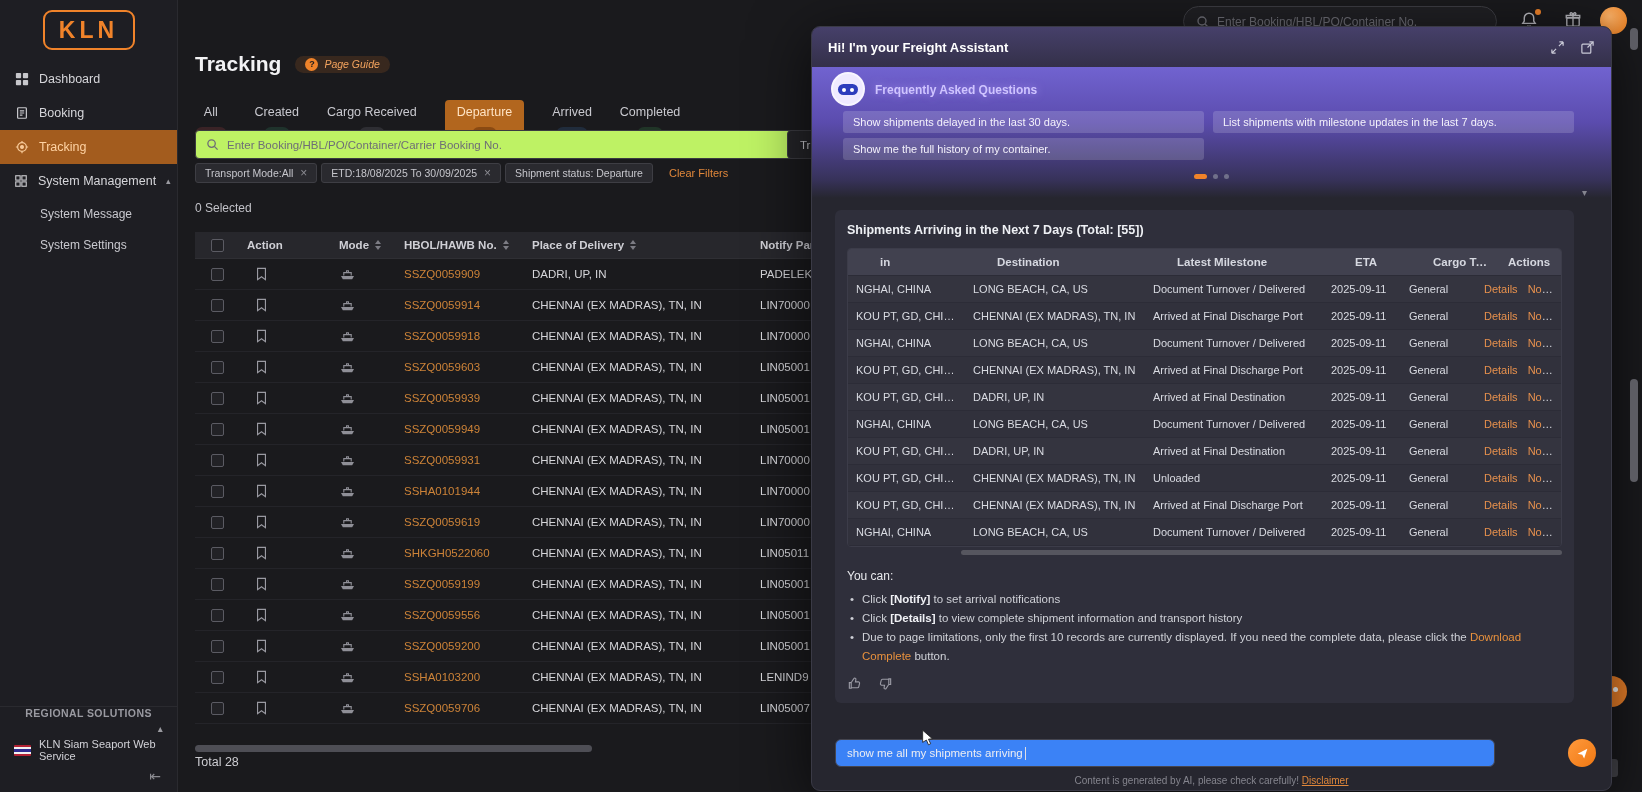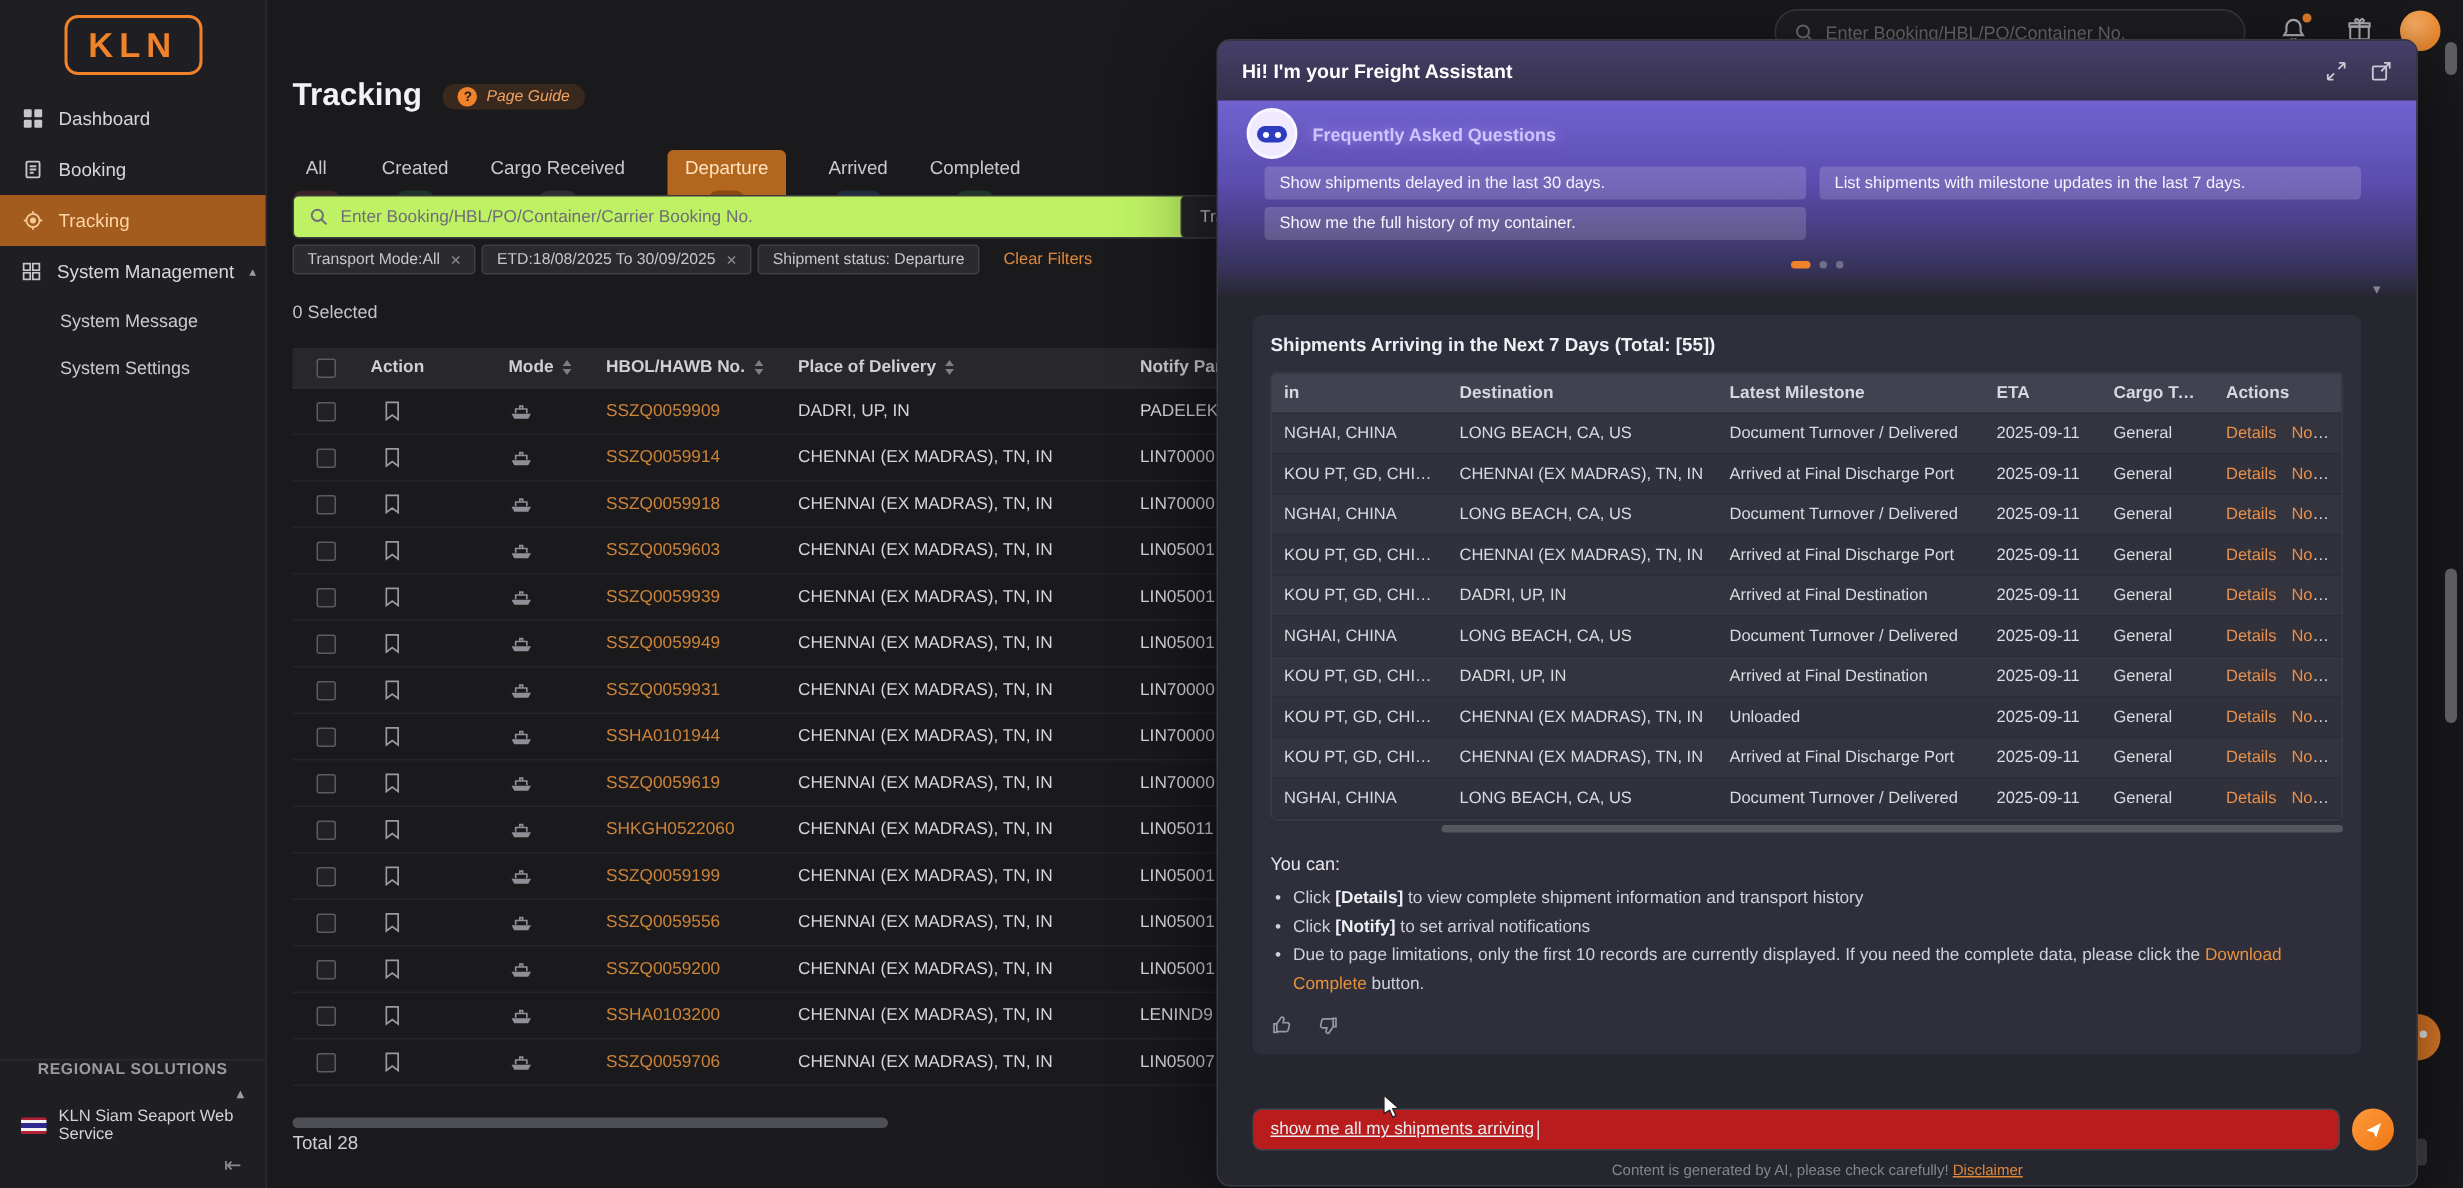--- a/index.html
+++ b/index.html
@@ -78,34 +78,34 @@
   .faq-chip{height:22px;line-height:22px;background:rgba(255,255,255,.16);border-radius:3px;font-size:11px;color:#f4f2fb;padding:0 10px;white-space:nowrap;overflow:hidden;cursor:pointer;}
   .dots{position:absolute;left:0;right:0;top:107px;display:flex;justify-content:center;gap:6px;align-items:center;cursor:pointer;}
   .d{width:5px;height:5px;border-radius:50%;background:#70708a;}
   .d.active{width:13px;height:5px;border-radius:3px;background:#f0832a;}
   .resp-caret{position:absolute;right:24px;top:160px;color:#85858f;font-size:10px;cursor:pointer;}
   .resp-card{position:absolute;left:23px;top:183px;width:739px;background:#2f2f3b;border-radius:6px;padding:13px 12px 12px;}
   .resp-title{font-size:12.5px;font-weight:bold;color:#eef0f4;}
   .rtable{margin-top:11px;border-radius:4px;overflow:hidden;border:1px solid #3c3c49;}
   .rrow{display:grid;grid-template-columns:117px 180px 178px 78px 75px 1fr;align-items:center;height:27px;background:#34343f;border-bottom:1px solid #2c2c37;font-size:11px;color:#d9dbe2;}
   .rrow:nth-child(odd){background:#31313c;}
-  .rrow.rhead{background:#41414f;font-weight:bold;color:#d6d8e0;font-size:11.5px;}
+  .rrow.rhead{background:#41414f;font-weight:bold;color:#d6d8e0;font-size:11.5px;padding-left:24px;}
   .rcell{padding:0 8px;white-space:nowrap;overflow:hidden;text-overflow:ellipsis;}
   .ract a{color:#e8914d;margin-right:10px;cursor:pointer;text-decoration:none;}
   .resp-scroll{height:6px;margin-top:3px;position:relative;}
   .resp-scroll i{position:absolute;left:16%;right:0;height:5px;border-radius:3px;background:#56565f;cursor:pointer;}
   .you-can{margin-top:13px;font-size:12px;color:#e8e9ed;}
   .bullets{list-style:none;margin-top:7px;}
   .bullets li{position:relative;padding-left:15px;font-size:11.5px;color:#cfd1d7;line-height:1.65;}
   .bullets li::before{content:"•";position:absolute;left:3px;color:#cfd1d7;}
   .bb{font-weight:bold;color:#f0f1f5;}
   .blink{color:#e8913d;cursor:pointer;}
   .feedback{margin-top:10px;display:flex;gap:16px;color:#9a9aa4;}
   .feedback span{cursor:pointer;display:inline-flex;}
-  .chat-input{position:absolute;left:23px;top:712px;width:725px;height:28px;background:#b91c1c;border:1px solid #45454f;border-radius:6px;display:flex;align-items:center;padding:0 11px;font-size:11.5px;color:#ecedf2;cursor:text;text-decoration:underline;}
+  .chat-input{position:absolute;left:23px;top:712px;width:660px;height:28px;background:#3b82f6;border:1px solid #45454f;border-radius:6px;display:flex;align-items:center;padding:0 11px;font-size:11.5px;color:#ecedf2;cursor:text;}
   .caret-bar{display:inline-block;width:1px;height:13px;background:#dcdce4;margin-left:2px;animation:blink 1s infinite;}
   @keyframes blink{0%,49%{opacity:1}50%,100%{opacity:0}}
   .send{position:absolute;left:756px;top:712px;width:28px;height:28px;border-radius:50%;background:linear-gradient(135deg,#ff9a3d,#ef7712);border:none;display:flex;align-items:center;justify-content:center;cursor:pointer;}
   .chat-footer{position:absolute;left:0;right:0;top:748px;text-align:center;font-size:10px;color:#85858e;}
   .chat-footer a{color:#e0873a;text-decoration:underline;cursor:pointer;}
 
   
   .vscroll{position:absolute;left:1630px;top:0;width:8px;height:100%;z-index:20;}
   .vthumb{position:absolute;left:0;width:8px;border-radius:4px;background:#5c5c63;cursor:pointer;}
   .float-ai{position:absolute;left:1596px;top:676px;width:31px;height:31px;border-radius:50%;background:#f0832a;z-index:5;cursor:pointer;}
@@ -768,22 +768,22 @@
             <span class="rcell">2025-09-11</span>
             <span class="rcell">General</span>
             <span class="rcell ract"><a>Details</a><a>Notify</a></span>
           </div>
         </div>
       <div class="resp-scroll">
           <i></i>
         </div>
       <div class="you-can">You can:</div>
       <ul class="bullets" id="bullets">
+          <li><span>Click </span><span class="bb">[Notify]</span><span> to set arrival notifications</span></li>
           <li><span>Click </span><span class="bb">[Details]</span><span> to view complete shipment information and transport history</span></li>
-          <li><span>Click </span><span class="bb">[Notify]</span><span> to set arrival notifications</span></li>
           <li><span>Due to page limitations, only the first 10 records are currently displayed. If you need the complete data, please click the </span><span class="blink">Download Complete</span><span> button.</span></li>
         </ul>
       <div class="feedback">
         <span>
           <svg width="15" height="15" viewBox="0 0 16 16" fill="none" stroke="currentColor" stroke-width="1.2">
               <path d="M2.5 7h2v6h-2zM4.5 12.5h6.7c.7 0 1.3-.5 1.4-1.2l.8-3.4A1.4 1.4 0 0 0 12 6.2H9l.5-2.5A1.2 1.2 0 0 0 7.3 2.8L4.5 7z"></path>
             </svg>
         </span>
         <span style="transform:rotate(180deg)">
           <svg width="15" height="15" viewBox="0 0 16 16" fill="none" stroke="currentColor" stroke-width="1.2">

